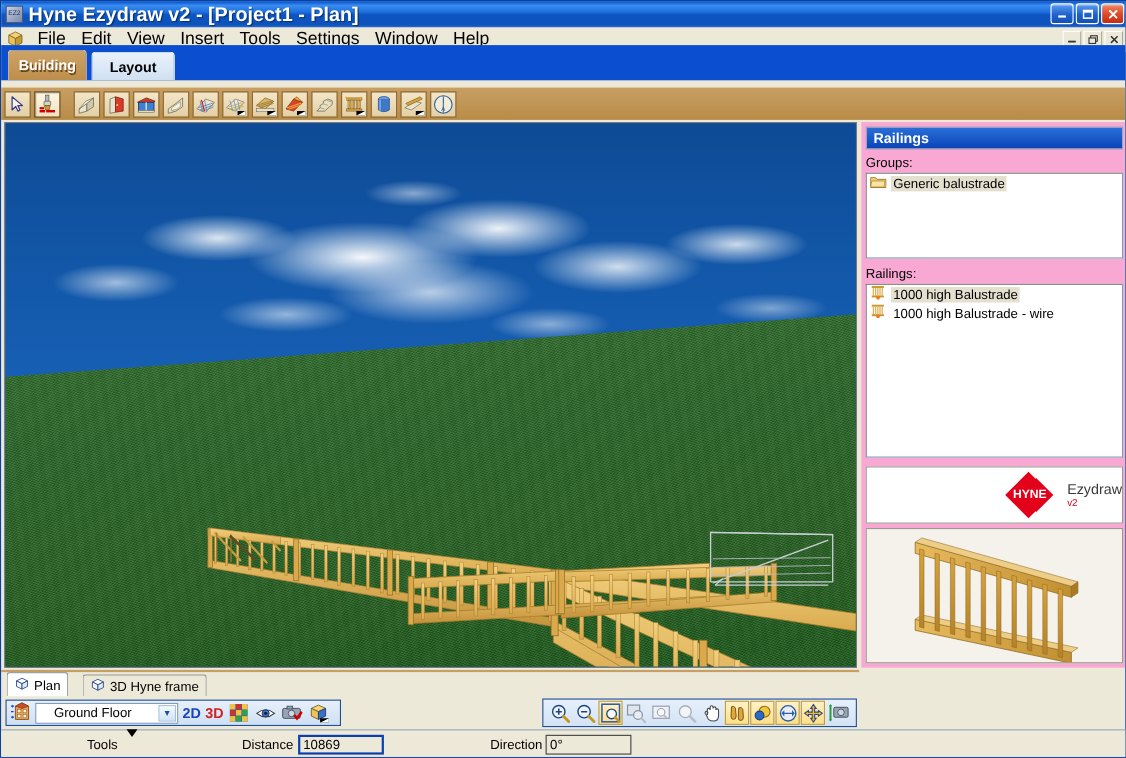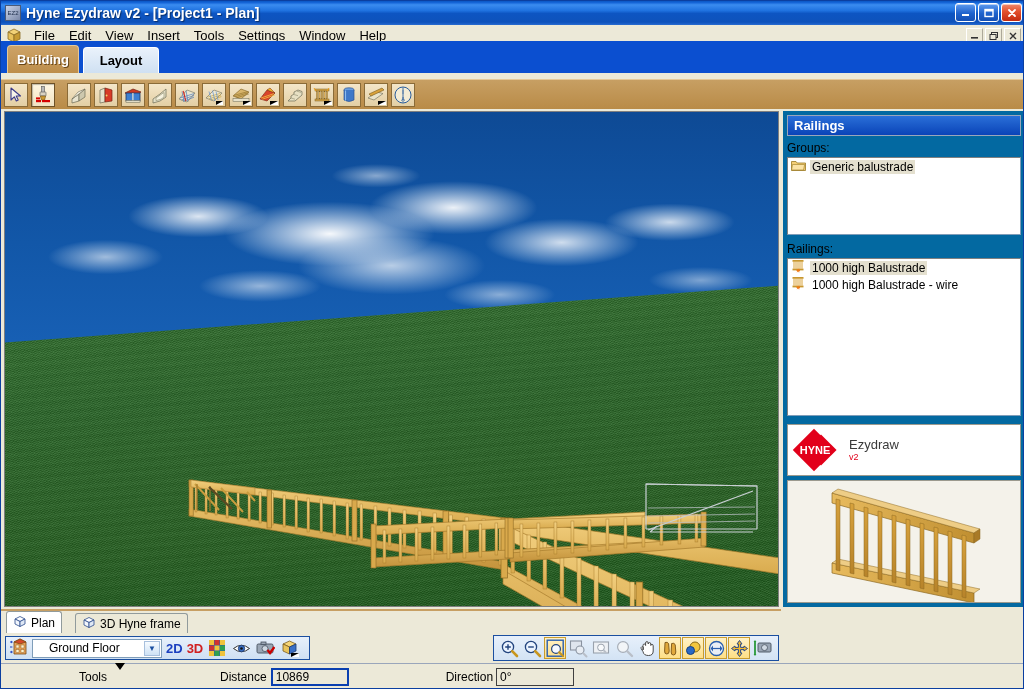--- a/index.html
+++ b/index.html
@@ -28,21 +28,21 @@
     display: flex; align-items: center;
   }
   .titlebar .tb-icon {
     width: 16px; height: 16px; margin-left: 4px; margin-right: 5px;
     background: linear-gradient(135deg,#c9d3e8,#7a88a8);
     border: 1px solid #4a5a78; position: relative; flex: none;
     font-size: 6px; color:#22324f; text-align:center; line-height:14px;
     font-family:"Liberation Sans", sans-serif;
   }
   .titlebar .tb-text {
-    color: #ffffff; font-weight: bold; font-size: 14px;
+    color: #ffffff; font-weight: bold; font-size: 18px;
     text-shadow: 1px 1px 1px rgba(0,0,0,0.45);
     white-space: nowrap;
   }
   .tb-buttons { position:absolute; right: 3px; top: 2px; display:flex; gap:2px; }
   .tb-btn {
     width: 21px; height: 19px; border-radius: 3px;
     border: 1px solid #ffffff;
     display:flex; align-items:center; justify-content:center;
     color:#fff; font-size: 11px; font-weight: bold; line-height: 1;
     box-shadow: inset 0 1px 0 rgba(255,255,255,0.55);
@@ -55,21 +55,21 @@
   .menubar {
     position: absolute; left: 0; top: 24px; width: 1024px; height: 22px;
     background: #ece9d8; display: flex; align-items: center;
     border-bottom: 1px solid #d8d4c0;
   }
   .menu-appicon {
     width: 18px; height: 17px; margin-left: 4px; margin-right: 4px; flex:none;
     position: relative;
   }
   .menu-item {
-    padding: 2px 7px; font-size: 13px; color: #000; cursor: default;
+    padding: 2px 7px; font-size: 16px; color: #000; cursor: default;
     font-family: "Liberation Sans", sans-serif;
   }
   .mdi-buttons { position: absolute; right: 4px; top: 3px; display: flex; gap: 2px; }
   .mdi-btn {
     width: 17px; height: 15px; background: #ece9d8;
     border: 1px solid #aca899; border-top-color:#fff; border-left-color:#fff;
     display:flex; align-items:center; justify-content:center;
     font-size: 10px; color:#404040; line-height:1;
   }
 
@@ -157,21 +157,21 @@
     background:
       repeating-linear-gradient(22deg, rgba(0,0,0,0.07) 0 1px, rgba(255,255,255,0.05) 1px 2px),
       repeating-linear-gradient(-38deg, rgba(0,0,0,0.06) 0 1px, rgba(255,255,255,0.04) 1px 2px),
       linear-gradient(to bottom,#2b6629 0%, #276022 60%, #1f5a1d 100%);
   }
   .fence-svg { position:absolute; left:0; top:0; width:775px; height:496px; }
 
   
   .rightpanel {
     position:absolute; left: 782px; top: 110px; width: 240px; height: 496px;
-    background: #0369a1;
+    background: #f9a8d4;
   }
   .panel-hdr {
     position:absolute; left:4px; top:4px; width: 234px; height: 21px;
     background: linear-gradient(to bottom,#2a6fd8,#0a44b8);
     color: #fff; font-weight: bold; font-size: 13px;
     display:flex; align-items:center; padding-left: 6px;
     border: 1px solid #9aa6bb;
   }
   .panel-label {
     position:absolute; font-size: 12px; color:#000;
@@ -184,21 +184,21 @@
   .lbrow {
     display:flex; align-items:center; height: 17px; padding-left: 3px;
     font-size: 12px; color:#000; gap: 4px; white-space: nowrap;
   }
   .lbrow .lbl { padding: 0 2px; }
   .lbrow.sel .lbl { background:#e4e0cf; }
 
   .logobox {
     position:absolute; left:4px; top:313px; width:234px; height:52px;
     background:#fff; border:1px solid #9c9a8e;
-    display:flex; align-items:center; justify-content:flex-start;
+    display:flex; align-items:center; justify-content:flex-end;
   }
   .hyne-wrap { display:flex; align-items:center; gap:3px; }
   .hyne-dia {
     width: 58px; height: 36px; position:relative;
     display:flex; align-items:center; justify-content:center;
   }
   .hyne-dia .dia {
     position:absolute; left:11px; top:3px; width:30px; height:30px;
     background:#e2001a; transform: rotate(45deg);
   }

